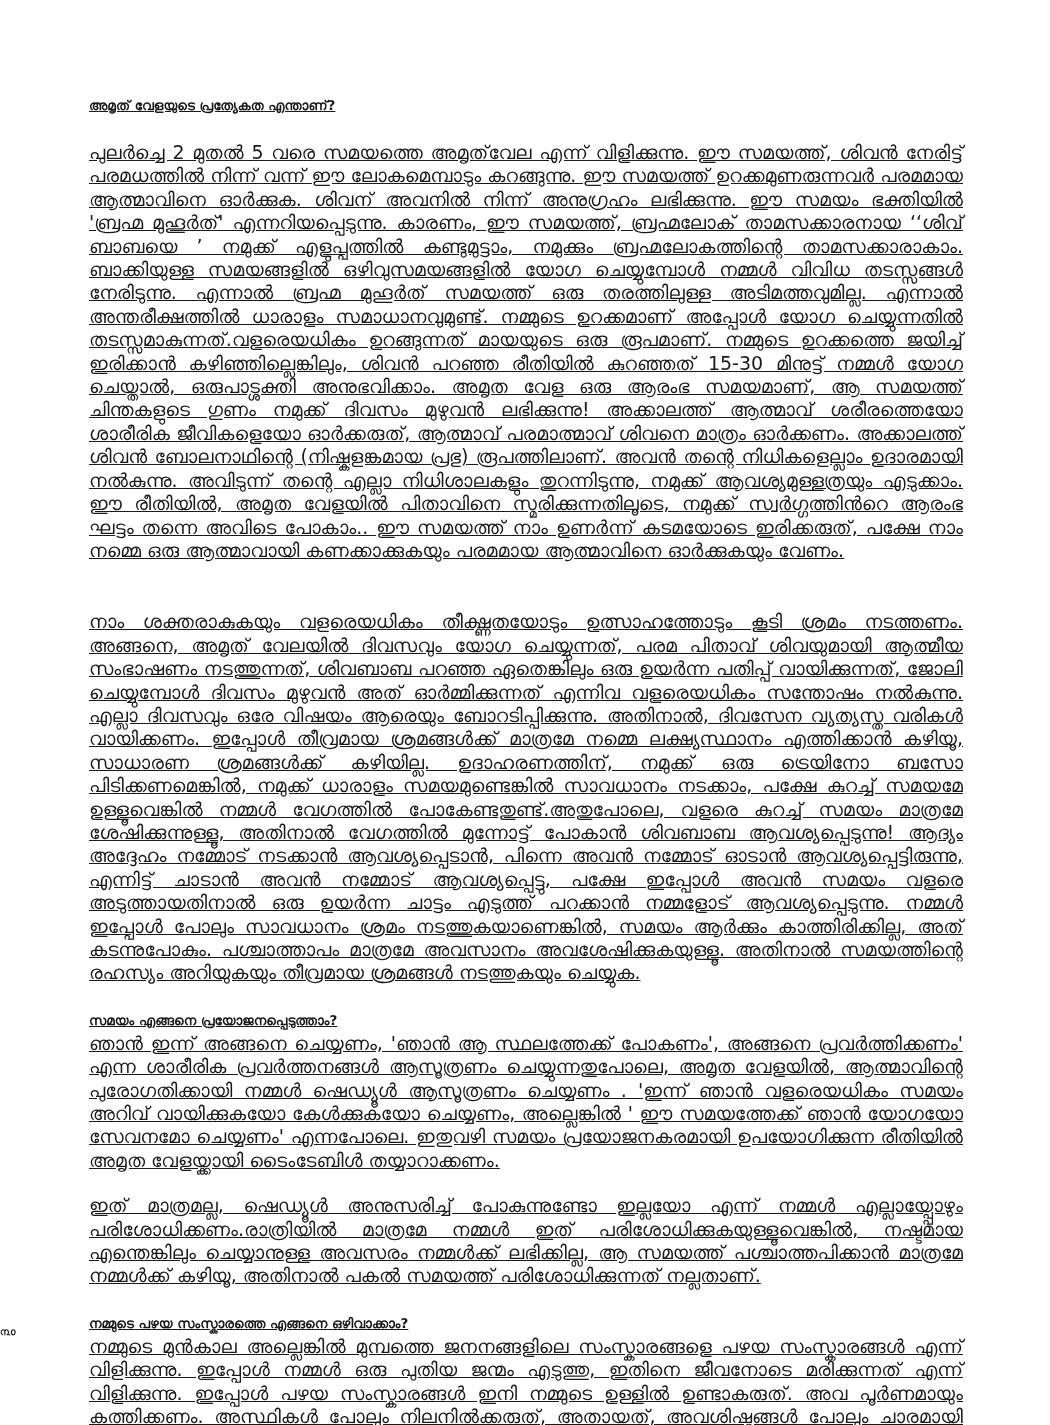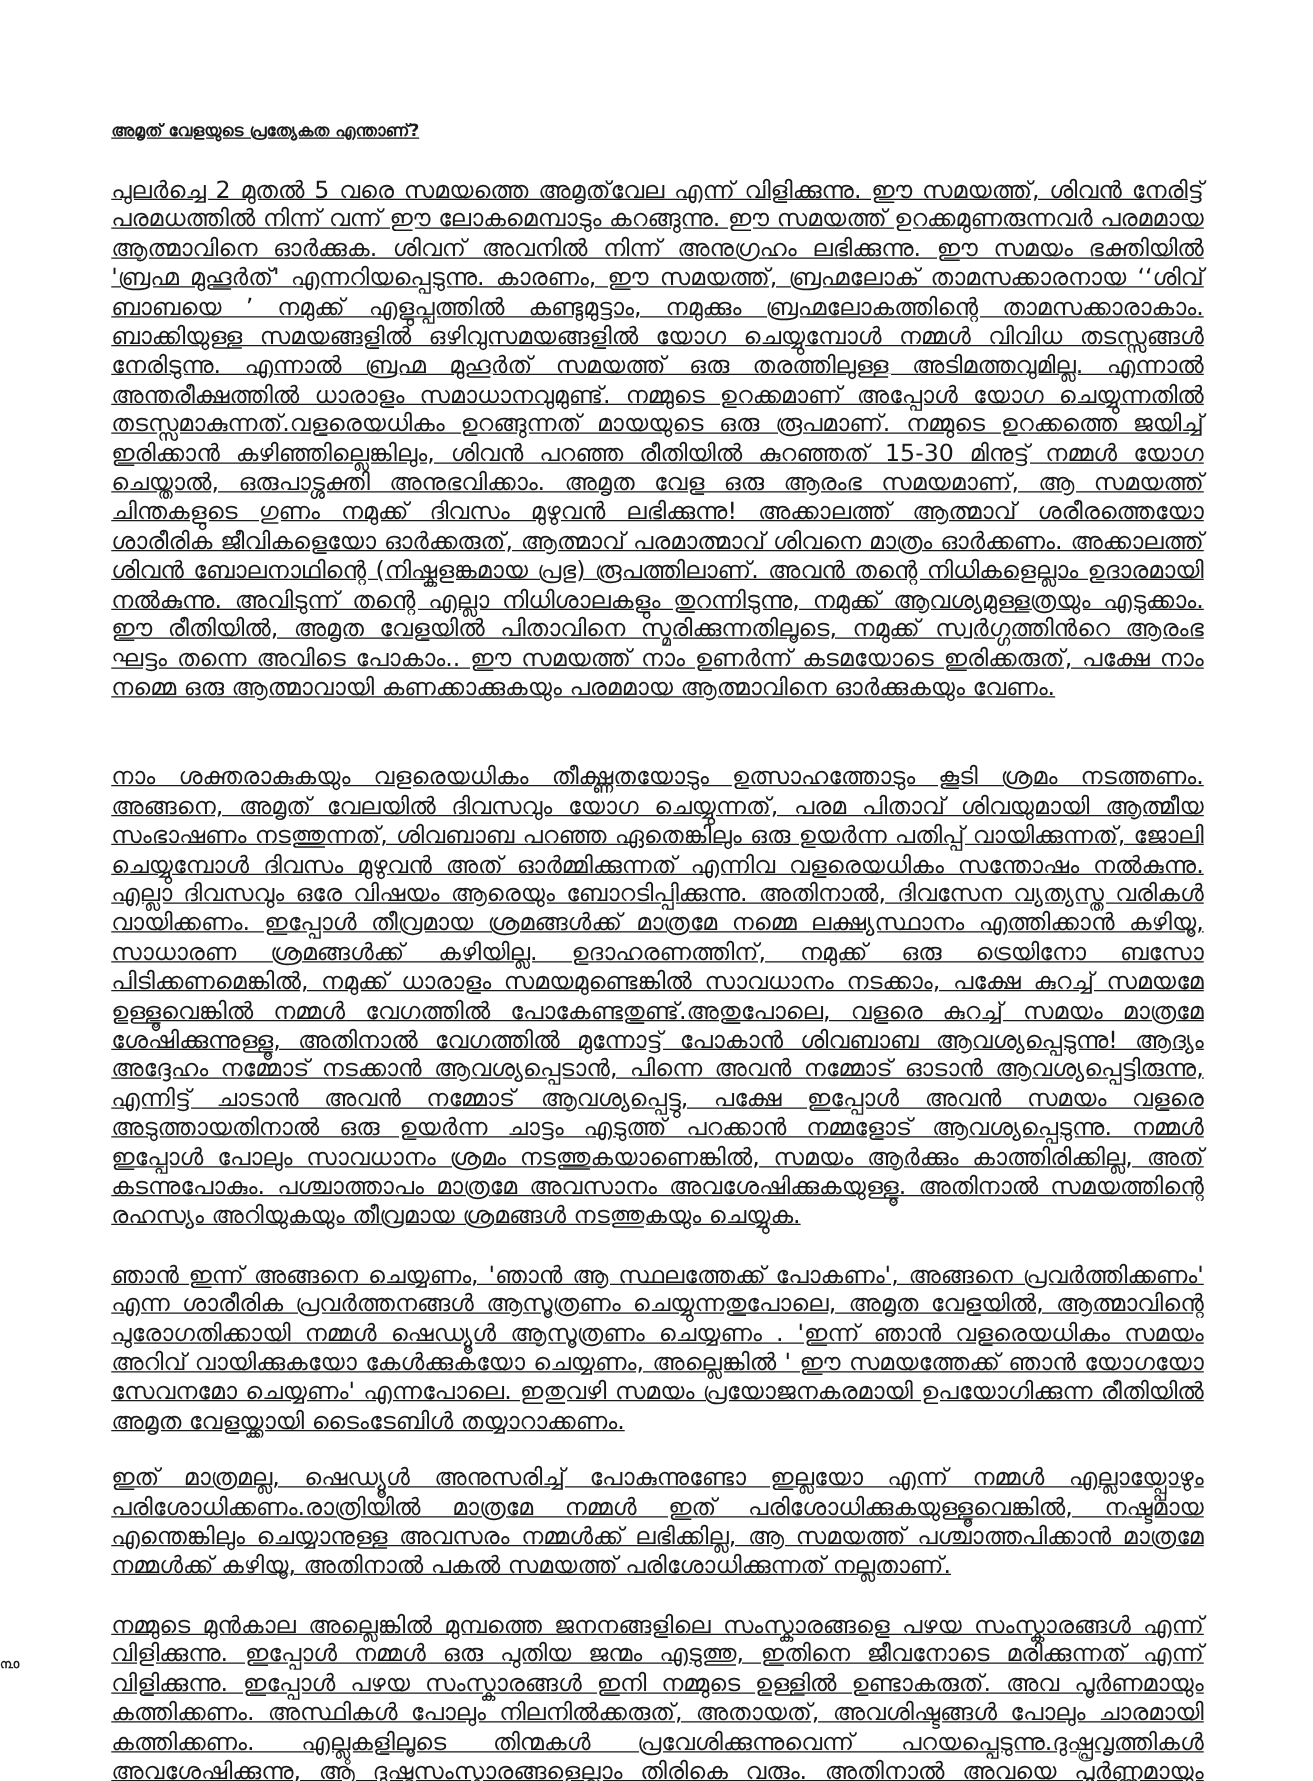--- a/index.html
+++ b/index.html
@@ -48,22 +48,24 @@
 
   <h2 class="heading">അമൃത് വേളയുടെ പ്രത്യേകത എന്താണ്?</h2>
   <div class="gap-lg"></div>
   <p class="para">പുലർച്ചെ 2 മുതൽ 5 വരെ സമയത്തെ അമൃത്‌വേല എന്ന് വിളിക്കുന്നു. ഈ സമയത്ത്, ശിവൻ നേരിട്ട് പരമധത്തിൽ നിന്ന് വന്ന് ഈ ലോകമെമ്പാടും കറങ്ങുന്നു. ഈ സമയത്ത് ഉറക്കമുണരുന്നവർ പരമമായ ആത്മാവിനെ ഓർക്കുക. ശിവന് അവനിൽ നിന്ന് അനുഗ്രഹം ലഭിക്കുന്നു. ഈ സമയം ഭക്തിയിൽ 'ബ്രഹ്മ മുഹൂർത്' എന്നറിയപ്പെടുന്നു. കാരണം, ഈ സമയത്ത്, ബ്രഹ്മലോക് താമസക്കാരനായ ‘‘ശിവ് ബാബയെ ’ നമുക്ക് എളുപ്പത്തിൽ കണ്ടുമുട്ടാം, നമുക്കും ബ്രഹ്മലോകത്തിന്റെ താമസക്കാരാകാം. ബാക്കിയുള്ള സമയങ്ങളിൽ ഒഴിവുസമയങ്ങളിൽ യോഗ ചെയ്യുമ്പോൾ നമ്മൾ വിവിധ തടസ്സങ്ങൾ നേരിടുന്നു. എന്നാൽ ബ്രഹ്മ മുഹൂർത് സമയത്ത് ഒരു തരത്തിലുള്ള അടിമത്തവുമില്ല. എന്നാൽ അന്തരീക്ഷത്തിൽ ധാരാളം സമാധാനവുമുണ്ട്. നമ്മുടെ ഉറക്കമാണ് അപ്പോൾ യോഗ ചെയ്യുന്നതിൽ തടസ്സമാകുന്നത്.വളരെയധികം ഉറങ്ങുന്നത് മായയുടെ ഒരു രൂപമാണ്. നമ്മുടെ ഉറക്കത്തെ ജയിച്ച് ഇരിക്കാൻ കഴിഞ്ഞില്ലെങ്കിലും, ശിവൻ പറഞ്ഞ രീതിയിൽ കുറഞ്ഞത് 15-30 മിനുട്ട് നമ്മൾ യോഗ ചെയ്താൽ, ഒരുപാട്ശക്തി അനുഭവിക്കാം. അമൃത വേള ഒരു ആരംഭ സമയമാണ്, ആ സമയത്ത് ചിന്തകളുടെ ഗുണം നമുക്ക് ദിവസം മുഴുവൻ ലഭിക്കുന്നു! അക്കാലത്ത് ആത്മാവ് ശരീരത്തെയോ ശാരീരിക ജീവികളെയോ ഓർക്കരുത്, ആത്മാവ് പരമാത്മാവ് ശിവനെ മാത്രം ഓർക്കണം. അക്കാലത്ത് ശിവൻ ബോലനാഥിന്റെ (നിഷ്കളങ്കമായ പ്രഭു) രൂപത്തിലാണ്. അവൻ തന്റെ നിധികളെല്ലാം ഉദാരമായി നൽകുന്നു. അവിടുന്ന് തന്റെ എല്ലാ നിധിശാലകളും തുറന്നിടുന്നു, നമുക്ക് ആവശ്യമുള്ളത്രയും എടുക്കാം. ഈ രീതിയിൽ, അമൃത വേളയിൽ പിതാവിനെ സ്മരിക്കുന്നതിലൂടെ, നമുക്ക് സ്വർഗ്ഗത്തിൻറെ ആരംഭ ഘട്ടം തന്നെ അവിടെ പോകാം.. ഈ സമയത്ത് നാം ഉണർന്ന് കടമയോടെ ഇരിക്കരുത്, പക്ഷേ നാം നമ്മെ ഒരു ആത്മാവായി കണക്കാക്കുകയും പരമമായ ആത്മാവിനെ ഓർക്കുകയും വേണം.</p>
 
   <div class="gap-lg"></div>
   <div class="gap-lg"></div>
   <p class="para">നാം ശക്തരാകുകയും വളരെയധികം തീക്ഷ്ണതയോടും ഉത്സാഹത്തോടും കൂടി ശ്രമം നടത്തണം. അങ്ങനെ, അമൃത് വേലയിൽ ദിവസവും യോഗ ചെയ്യുന്നത്, പരമ പിതാവ് ശിവയുമായി ആത്മീയ സംഭാഷണം നടത്തുന്നത്, ശിവബാബ പറഞ്ഞ ഏതെങ്കിലും ഒരു ഉയർന്ന പതിപ്പ് വായിക്കുന്നത്, ജോലി ചെയ്യുമ്പോൾ ദിവസം മുഴുവൻ അത് ഓർമ്മിക്കുന്നത് എന്നിവ വളരെയധികം സന്തോഷം നൽകുന്നു. എല്ലാ ദിവസവും ഒരേ വിഷയം ആരെയും ബോറടിപ്പിക്കുന്നു. അതിനാൽ, ദിവസേന വ്യത്യസ്ത വരികൾ വായിക്കണം. ഇപ്പോൾ തീവ്രമായ ശ്രമങ്ങൾക്ക് മാത്രമേ നമ്മെ ലക്ഷ്യസ്ഥാനം എത്തിക്കാൻ കഴിയൂ, സാധാരണ ശ്രമങ്ങൾക്ക് കഴിയില്ല. ഉദാഹരണത്തിന്, നമുക്ക് ഒരു ട്രെയിനോ ബസോ പിടിക്കണമെങ്കിൽ, നമുക്ക് ധാരാളം സമയമുണ്ടെങ്കിൽ സാവധാനം നടക്കാം, പക്ഷേ കുറച്ച് സമയമേ ഉള്ളൂവെങ്കിൽ നമ്മൾ വേഗത്തിൽ പോകേണ്ടതുണ്ട്.അതുപോലെ, വളരെ കുറച്ച് സമയം മാത്രമേ ശേഷിക്കുന്നുള്ളൂ, അതിനാൽ വേഗത്തിൽ മുന്നോട്ട് പോകാൻ ശിവബാബ ആവശ്യപ്പെടുന്നു! ആദ്യം അദ്ദേഹം നമ്മോട് നടക്കാൻ ആവശ്യപ്പെടാൻ, പിന്നെ അവൻ നമ്മോട് ഓടാൻ ആവശ്യപ്പെട്ടിരുന്നു, എന്നിട്ട് ചാടാൻ അവൻ നമ്മോട് ആവശ്യപ്പെട്ടു, പക്ഷേ ഇപ്പോൾ അവൻ സമയം വളരെ അടുത്തായതിനാൽ ഒരു ഉയർന്ന ചാട്ടം എടുത്ത് പറക്കാൻ നമ്മളോട് ആവശ്യപ്പെടുന്നു. നമ്മൾ ഇപ്പോൾ പോലും സാവധാനം ശ്രമം നടത്തുകയാണെങ്കിൽ, സമയം ആർക്കും കാത്തിരിക്കില്ല, അത് കടന്നുപോകും. പശ്ചാത്താപം മാത്രമേ അവസാനം അവശേഷിക്കുകയുള്ളൂ. അതിനാൽ സമയത്തിന്റെ രഹസ്യം അറിയുകയും തീവ്രമായ ശ്രമങ്ങൾ നടത്തുകയും ചെയ്യുക.</p>
 
   <div class="gap-lg"></div>
+  <h2 class="heading">സമയം എങ്ങനെ പ്രയോജനപ്പെടുത്താം?</h2>
   <p class="para">ഞാൻ ഇന്ന് അങ്ങനെ ചെയ്യണം, 'ഞാൻ ആ സ്ഥലത്തേക്ക് പോകണം', അങ്ങനെ പ്രവർത്തിക്കണം' എന്ന ശാരീരിക പ്രവർത്തനങ്ങൾ ആസൂത്രണം ചെയ്യുന്നതുപോലെ, അമൃത വേളയിൽ, ആത്മാവിന്റെ പുരോഗതിക്കായി നമ്മൾ ഷെഡ്യൂൾ ആസൂത്രണം ചെയ്യണം . 'ഇന്ന് ഞാൻ വളരെയധികം സമയം അറിവ് വായിക്കുകയോ കേൾക്കുകയോ ചെയ്യണം, അല്ലെങ്കിൽ ' ഈ സമയത്തേക്ക് ഞാൻ യോഗയോ സേവനമോ ചെയ്യണം' എന്നപോലെ. ഇതുവഴി സമയം പ്രയോജനകരമായി ഉപയോഗിക്കുന്ന രീതിയിൽ അമൃത വേളയ്ക്കായി ടൈംടേബിൾ തയ്യാറാക്കണം.</p>
   <div class="gap-md"></div>
   <p class="para">ഇത് മാത്രമല്ല, ഷെഡ്യൂൾ അനുസരിച്ച് പോകുന്നുണ്ടോ ഇല്ലയോ എന്ന് നമ്മൾ എല്ലായ്പ്പോഴും പരിശോധിക്കണം.രാത്രിയിൽ മാത്രമേ നമ്മൾ ഇത് പരിശോധിക്കുകയുള്ളൂവെങ്കിൽ, നഷ്ടമായ എന്തെങ്കിലും ചെയ്യാനുള്ള അവസരം നമ്മൾക്ക് ലഭിക്കില്ല, ആ സമയത്ത് പശ്ചാത്തപിക്കാൻ മാത്രമേ നമ്മൾക്ക് കഴിയൂ, അതിനാൽ പകൽ സമയത്ത് പരിശോധിക്കുന്നത് നല്ലതാണ്.</p>
 
   <div class="gap-lg"></div>
+  <h2 class="heading">നമ്മുടെ പഴയ സംസ്കാരത്തെ എങ്ങനെ ഒഴിവാക്കാം?</h2>
   <p class="para">നമ്മുടെ മുൻകാല അല്ലെങ്കിൽ മുമ്പത്തെ ജനനങ്ങളിലെ സംസ്കാരങ്ങളെ പഴയ സംസ്കാരങ്ങൾ എന്ന് വിളിക്കുന്നു. ഇപ്പോൾ നമ്മൾ ഒരു പുതിയ ജന്മം എടുത്തു, ഇതിനെ ജീവനോടെ മരിക്കുന്നത് എന്ന് വിളിക്കുന്നു. ഇപ്പോൾ പഴയ സംസ്കാരങ്ങൾ ഇനി നമ്മുടെ ഉള്ളിൽ ഉണ്ടാകരുത്. അവ പൂർണമായും കത്തിക്കണം. അസ്ഥികൾ പോലും നിലനിൽക്കരുത്, അതായത്, അവശിഷ്ടങ്ങൾ പോലും ചാരമായി കത്തിക്കണം. എല്ലുകളിലൂടെ തിന്മകൾ പ്രവേശിക്കുന്നുവെന്ന് പറയപ്പെടുന്നു.ദുഷ്പ്രവൃത്തികൾ അവശേഷിക്കുന്നു, ആ ദുഷ്ടസംസ്കാരങ്ങളെല്ലാം തിരികെ വരും. അതിനാൽ അവയെ പൂർണ്ണമായും യോഗയുടെ തീയിൽ ദഹിപ്പിക്കണം.. അവരുടെ ചാരം പോലും അറിവിന്റെ സമുദ്രത്തിലേക്ക് പറത്തി നശിപ്പിക്കാം. ആളുകൾ പോക്കറ്റ് ചെലവുകൾക്കായി എന്തെങ്കിലും മറച്ചുവെക്കുന്നതുപോലെ, നമ്മൾ ഉള്ളിൽ ഒന്നും മറച്ചു വെക്കരുത്, കാരണം അത്തരം മറഞ്ഞിരിക്കുന്ന സംസ്കാരങ്ങൾ അവസാനം നമ്മളെ വഞ്ചിക്കുന്നു.</p>
 
 </div>
 
 <div class="page-number">൩൦</div>
 
 </body></html>

